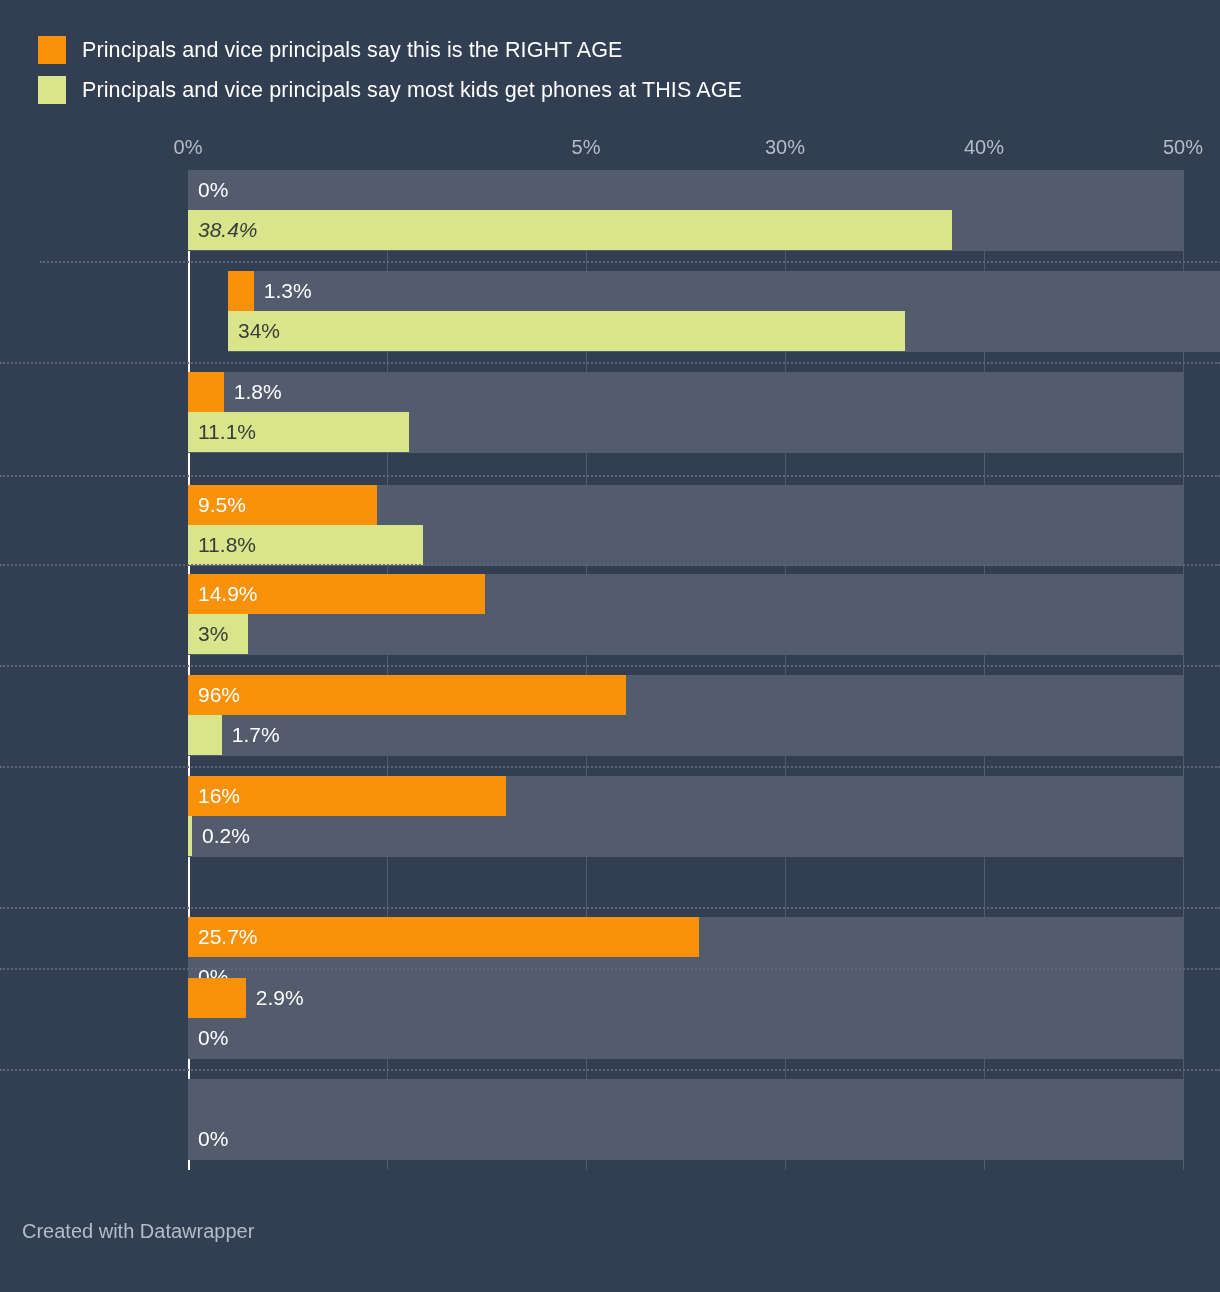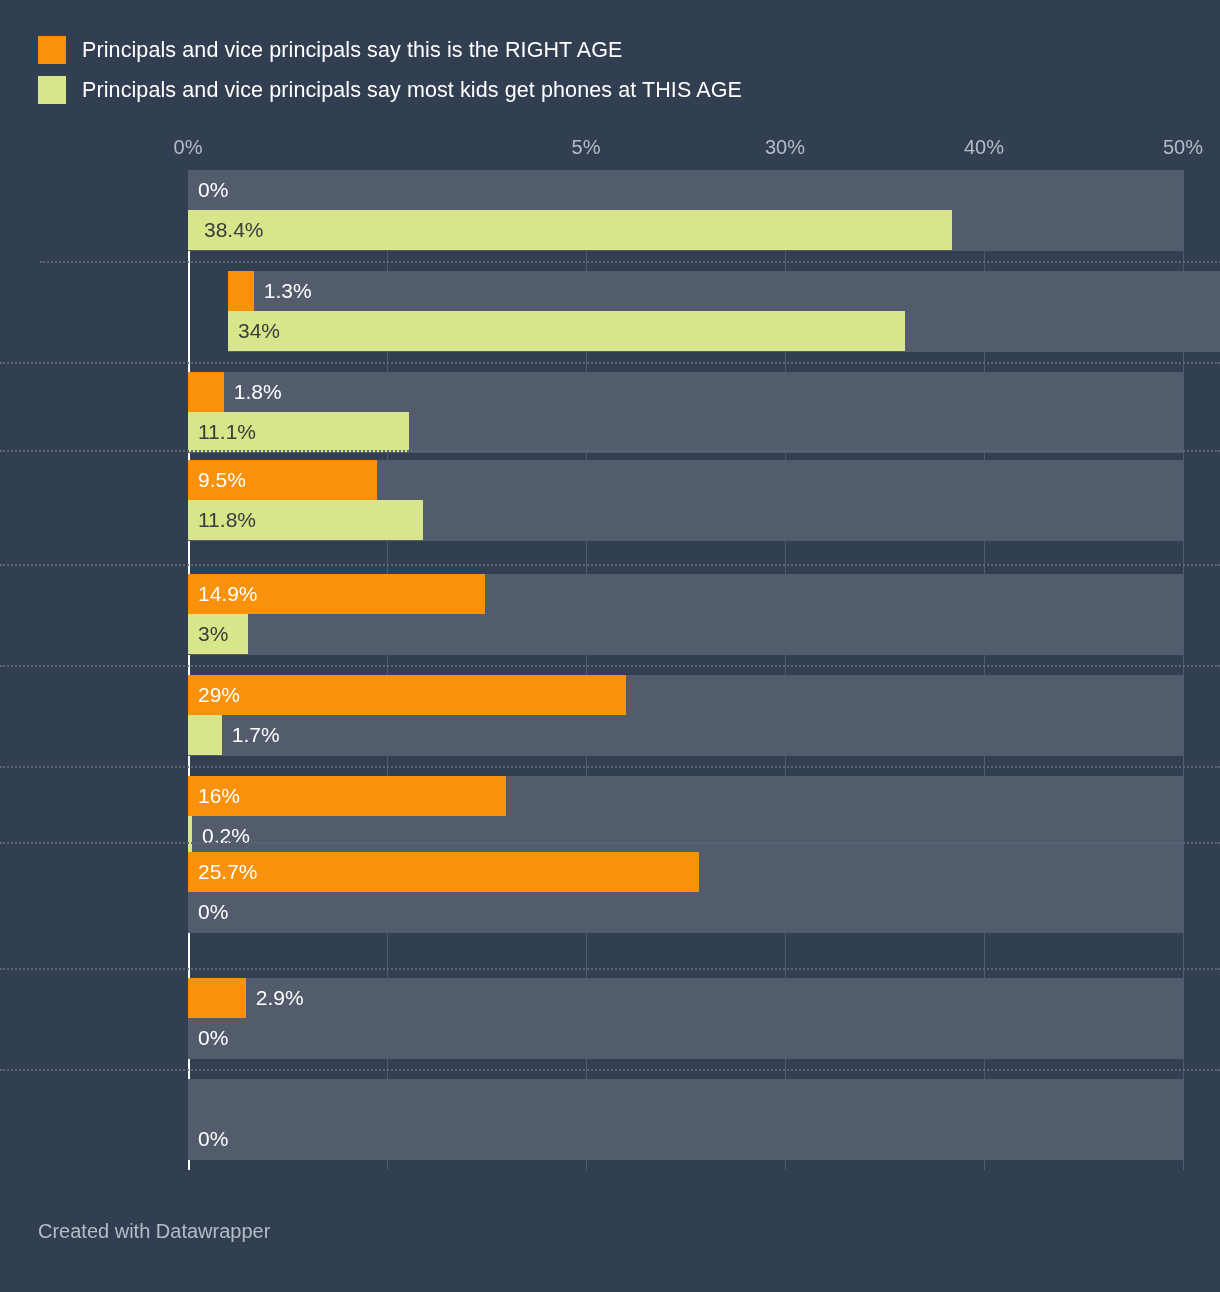--- a/index.html
+++ b/index.html
@@ -128,21 +128,21 @@
     font-size: 21px;
     white-space: nowrap;
   }
   .bar-value.inside-dark  { color: #3b3b3b; }
   .bar-value.inside-light { color: #ffffff; }
   .bar-value.outside      { color: #ffffff; }
 
   
   .footer {
     position: absolute;
-    left: 38px;
+    left: 22px;
     top: 1220px;
     font-size: 20px;
     color: #b6bcc7;
     white-space: nowrap;
   }
 </style>
 </head>
 <body>
 
 <div id="chart-root">
@@ -174,21 +174,21 @@
       <div class="gridline" style="left: 597px;"></div>
       <div class="gridline" style="left: 796px;"></div>
       <div class="gridline" style="left: 995px;"></div>
       <div class="group" style="top: 0px; height: 81px;">
         <div class="group-band" style="height: 81px; background: rgb(82, 92, 109);"></div>
         <div class="bar-row" style="top: 0px;">
           <span class="bar-value outside" style="left: 10px;">0%</span>
         </div>
         <div class="bar-row" style="top: 40px;">
           <div class="bar this" style="width: 764.16px; background: rgb(216, 229, 138);"></div>
-          <span class="bar-value inside-dark" style="left: 16px;">38.4%</span>
+          <span class="bar-value inside-dark" style="left: 10px; font-style: italic;">38.4%</span>
         </div>
       </div>
       <div class="group" style="top: 101px; height: 81px; margin-left: 40px;">
         <div class="group-band" style="height: 81px; background: rgb(82, 92, 109);"></div>
         <div class="bar-row" style="top: 0px;">
           <div class="bar right" style="width: 25.87px; background: rgb(249, 146, 10);"></div>
           <span class="bar-value outside" style="left: 35.87px;">1.3%</span>
         </div>
         <div class="bar-row" style="top: 40px;">
           <div class="bar this" style="width: 676.6px; background: rgb(216, 229, 138);"></div>
@@ -201,21 +201,21 @@
         <div class="bar-row" style="top: 0px;">
           <div class="bar right" style="width: 35.82px; background: rgb(249, 146, 10);"></div>
           <span class="bar-value outside" style="left: 45.82px;">1.8%</span>
         </div>
         <div class="bar-row" style="top: 40px;">
           <div class="bar this" style="width: 220.89px; background: rgb(216, 229, 138);"></div>
           <span class="bar-value inside-dark" style="left: 10px;">11.1%</span>
         </div>
         <div class="sep" style="top: -10px;"></div>
       </div>
-      <div class="group" style="top: 290px; height: 98px; padding-left: 45px;">
+      <div class="group" style="top: 315px; height: 98px; padding-left: 45px;">
         <div class="group-band" style="height: 81px; background: rgb(82, 92, 109);"></div>
         <div class="bar-row" style="top: 0px;">
           <div class="bar right" style="width: 189.05px; background: rgb(249, 146, 10);"></div>
           <span class="bar-value inside-light" style="left: 10px;">9.5%</span>
         </div>
         <div class="bar-row" style="top: 40px;">
           <div class="bar this" style="width: 234.82px; background: rgb(216, 229, 138);"></div>
           <span class="bar-value inside-dark" style="left: 10px;">11.8%</span>
         </div>
         <div class="sep" style="top: -10px;"></div>
@@ -229,41 +229,41 @@
         <div class="bar-row" style="top: 40px;">
           <div class="bar this" style="width: 59.7px; background: rgb(216, 229, 138);"></div>
           <span class="bar-value inside-dark" style="left: 10px;">3%</span>
         </div>
         <div class="sep" style="top: -10px;"></div>
       </div>
       <div class="group" style="top: 505px; height: 81px;">
         <div class="group-band" style="height: 81px; background: rgb(82, 92, 109);"></div>
         <div class="bar-row" style="top: 0px;">
           <div class="bar right" style="width: 437.8px; background: rgb(249, 146, 10);"></div>
-          <span class="bar-value inside-light" style="left: 10px;">29%</span>
+          <span class="bar-value inside-light" style="left: 10px;">96%</span>
         </div>
         <div class="bar-row" style="top: 40px;">
           <div class="bar this" style="width: 33.83px; background: rgb(216, 229, 138);"></div>
           <span class="bar-value outside" style="left: 43.83px;">1.7%</span>
         </div>
         <div class="sep" style="top: -10px;"></div>
       </div>
       <div class="group" style="top: 606px; height: 81px;">
         <div class="group-band" style="height: 81px; background: rgb(82, 92, 109);"></div>
         <div class="bar-row" style="top: 0px;">
           <div class="bar right" style="width: 318.4px; background: rgb(249, 146, 10);"></div>
           <span class="bar-value inside-light" style="left: 10px;">16%</span>
         </div>
         <div class="bar-row" style="top: 40px;">
           <div class="bar this" style="width: 3.98px; background: rgb(216, 229, 138);"></div>
           <span class="bar-value outside" style="left: 13.98px;">0.2%</span>
         </div>
         <div class="sep" style="top: -10px;"></div>
       </div>
-      <div class="group" style="top: 682px; height: 81px;">
+      <div class="group" style="top: 747px; height: 81px;">
         <div class="group-band" style="height: 81px; background: rgb(82, 92, 109);"></div>
         <div class="bar-row" style="top: 0px;">
           <div class="bar right" style="width: 511.43px; background: rgb(249, 146, 10);"></div>
           <span class="bar-value inside-light" style="left: 10px;">25.7%</span>
         </div>
         <div class="bar-row" style="top: 40px;">
           <span class="bar-value outside" style="left: 10px;">0%</span>
         </div>
         <div class="sep" style="top: -10px;"></div>
       </div>

